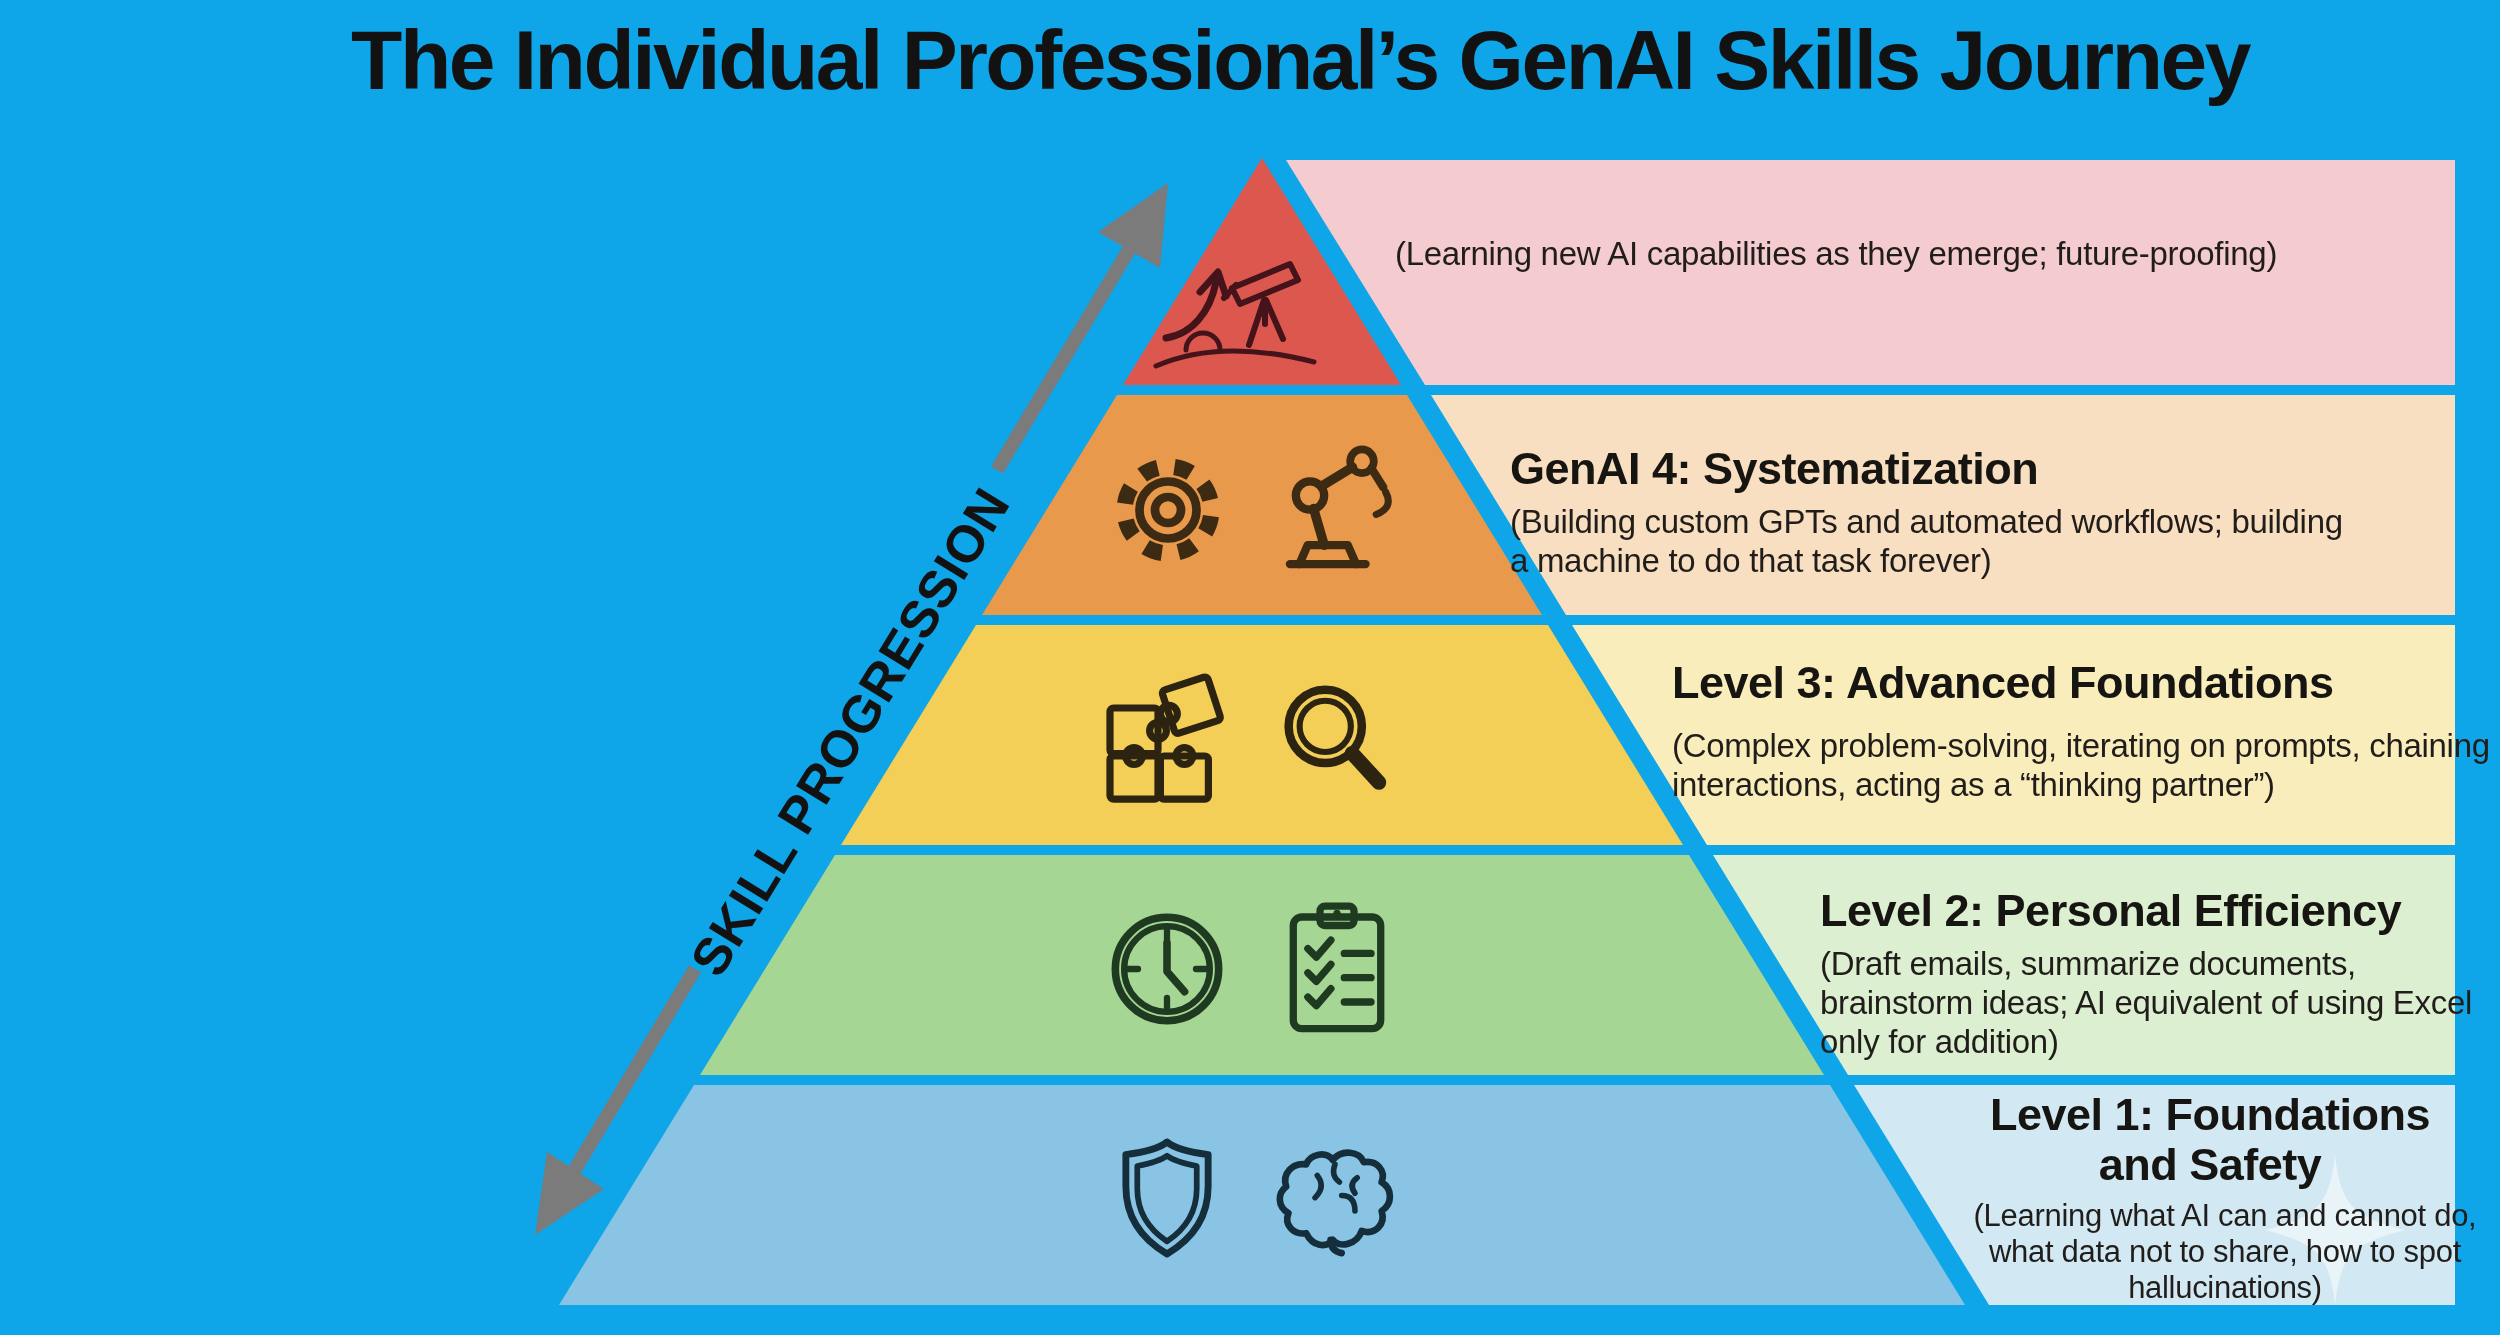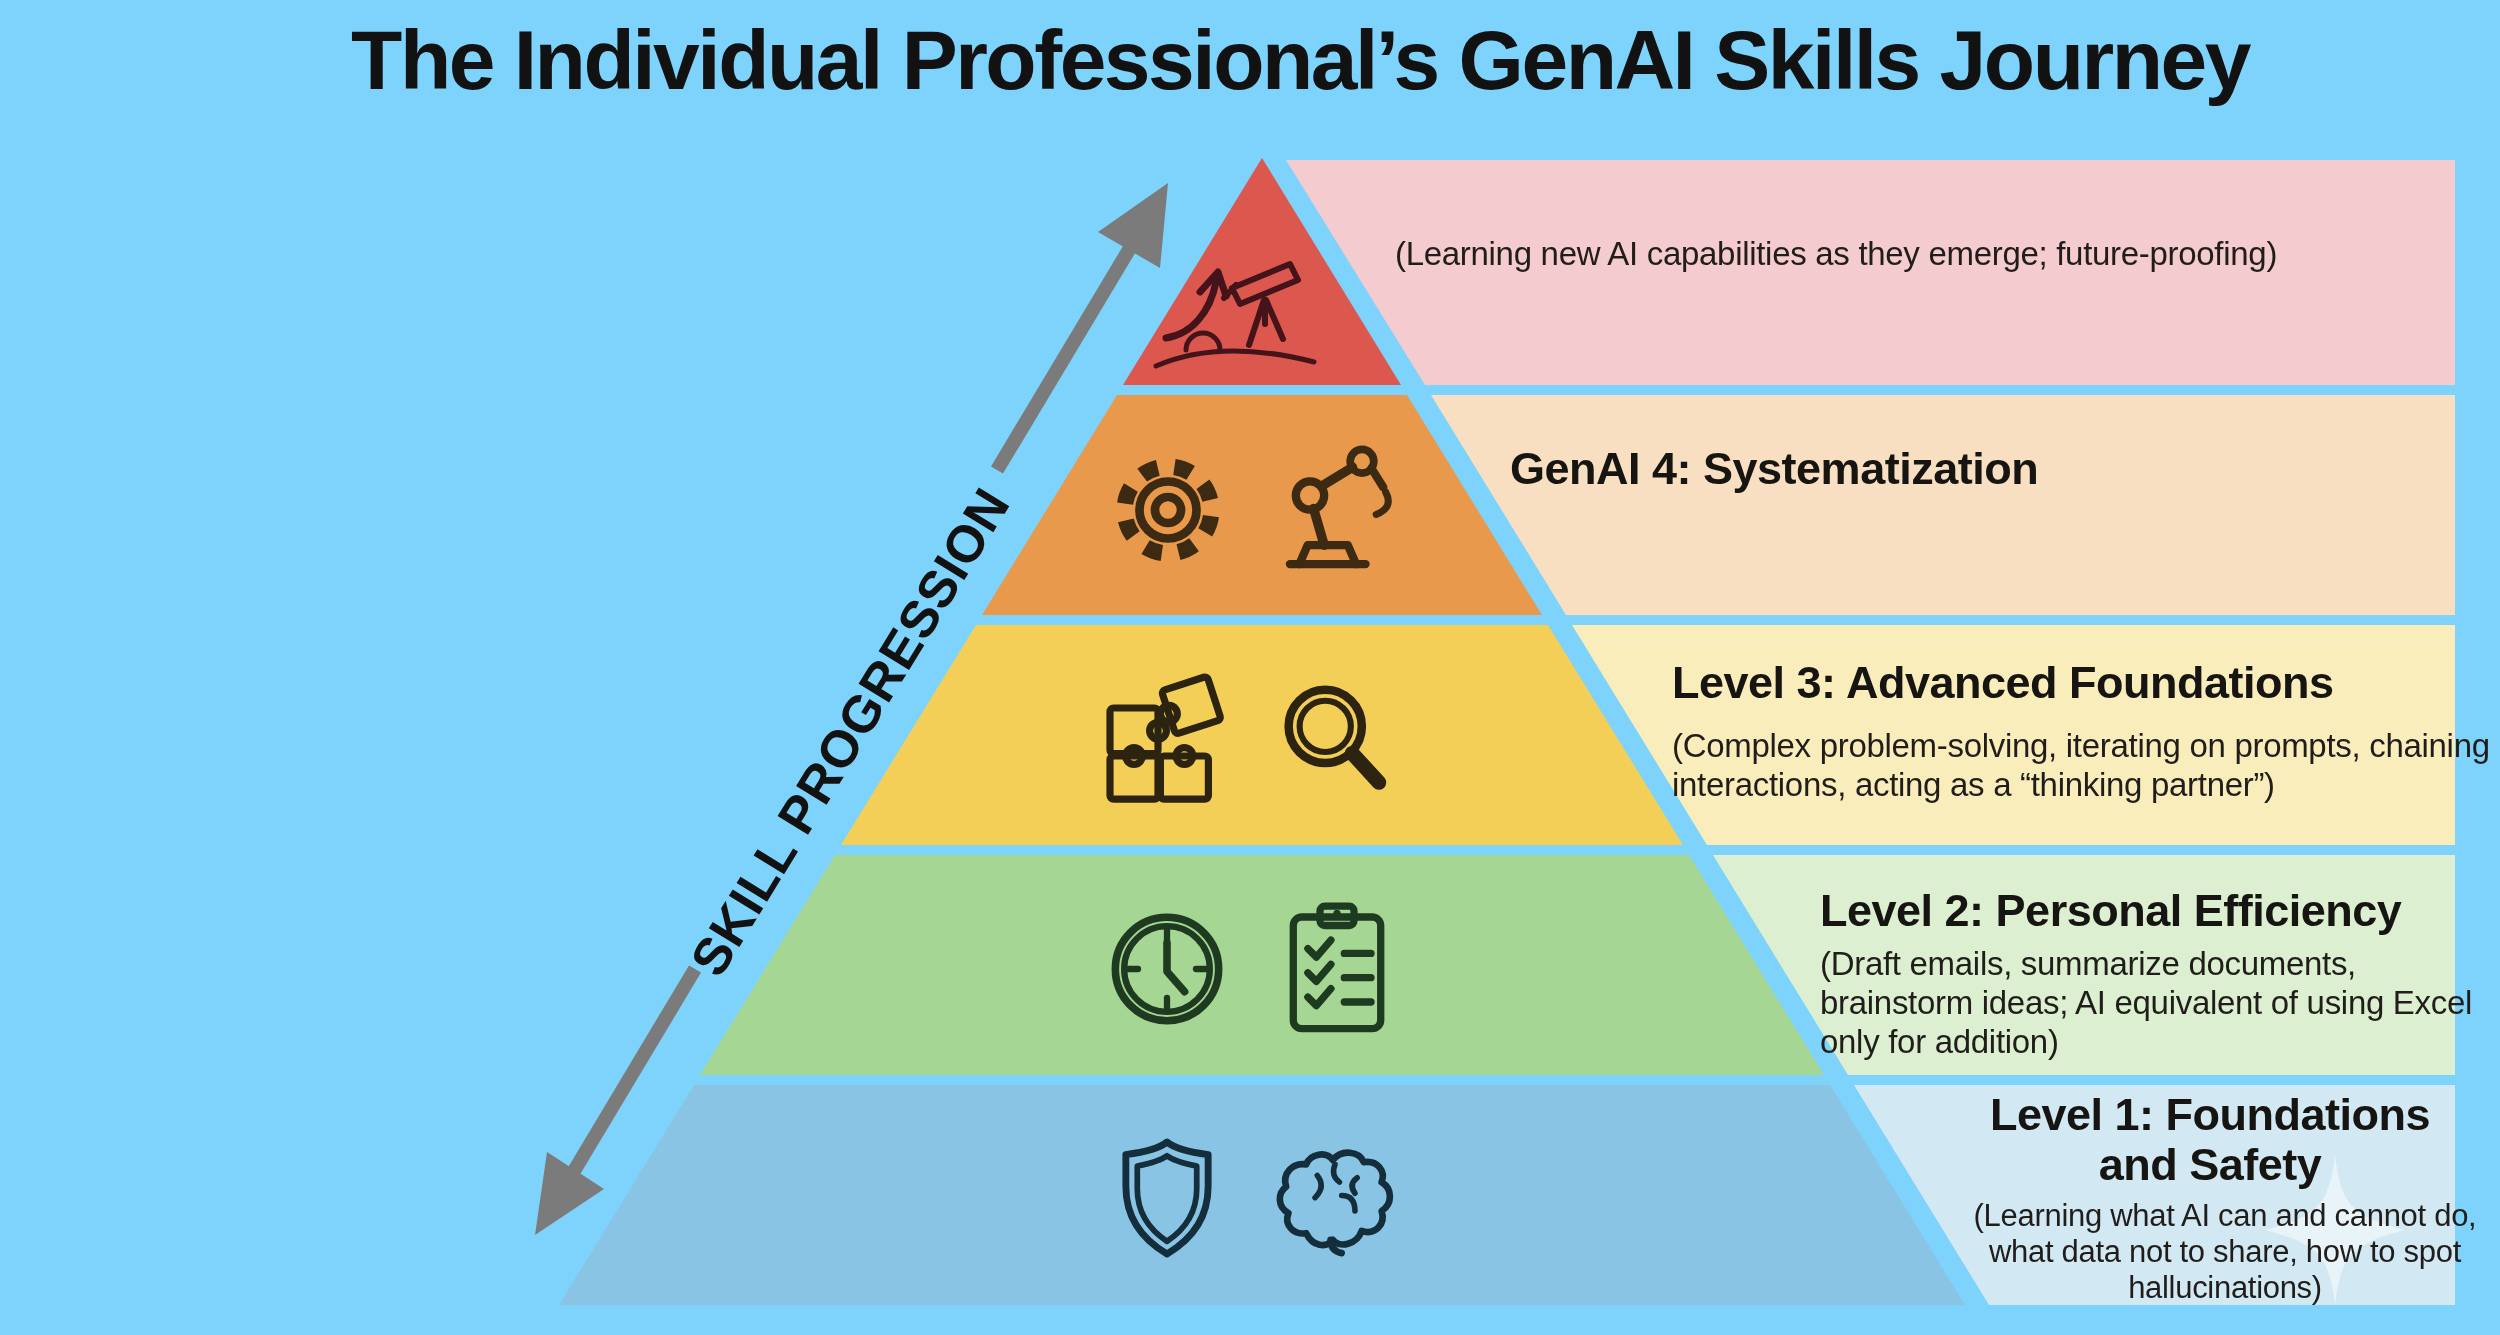--- a/index.html
+++ b/index.html
@@ -33,21 +33,21 @@
     transform:translate(-50%,-50%) rotate(-58.5deg);
     font-size:52px;font-weight:700;letter-spacing:0.5px;
     color:#121212;white-space:nowrap;
   }
   .icon{position:absolute;}
   .icon svg{display:block;width:100%;height:100%;}
 </style>
 </head>
 <body>
 
-<div class="stage" style="background: #7dd3fc;">
+<div class="stage" style="background: #0ea5e9;">
 
   <div class="page-title">The Individual Professional’s GenAI Skills Journey</div>
 
   <svg class="layer" width="2500" height="1335" viewBox="0 0 2500 1335">
 
     <polygon points="1262,158 1401,385 1123,385" style="fill: rgb(220, 87, 78);"></polygon>
     <polygon points="1117,395 1407,395 1542,615 982,615" style="fill: rgb(232, 153, 76);"></polygon>
     <polygon points="976,625 1548,625 1683,845 841,845" style="fill: rgb(243, 207, 87);"></polygon>
     <polygon points="835,855 1689,855 1824,1075 700,1075" style="fill: rgb(166, 214, 147);"></polygon>
     <polygon points="694,1085 1830,1085 1965,1305 559,1305" style="fill: rgb(138, 196, 228);"></polygon>
@@ -165,20 +165,21 @@
       <path d="M44,32 q8,10 -2,20 M66,50 q12,0 12,14 M60,22 q-4,10 4,16 M80,34 q-8,6 -2,14" stroke-width="5"></path>
     </svg>
   </div>
 
   <div class="text-block l5" style="left:1395px;top:226px;">
     <div class="desc" style="max-width:1010px;">(Learning new AI capabilities as they emerge; future-proofing)</div>
   </div>
 
   <div class="text-block l4" style="left:1510px;top:444px;">
     <div class="heading">GenAI 4: Systematization</div>
+    <div class="desc" style="max-width:840px;">(Building custom GPTs and automated workflows; building a machine to do that task forever)</div>
   </div>
 
   <div class="text-block l3" style="left:1672px;top:658px;">
     <div class="heading">Level 3: Advanced Foundations</div>
     <div class="desc" style="max-width:830px;margin-top:19px;">(Complex problem-solving, iterating on prompts, chaining interactions, acting as a “thinking partner”)</div>
   </div>
 
   <div class="text-block l2" style="left:1820px;top:886px;">
     <div class="heading">Level 2: Personal Efficiency</div>
     <div class="desc" style="max-width:700px;">(Draft emails, summarize documents, brainstorm ideas; AI equivalent of using Excel only for addition)</div>

